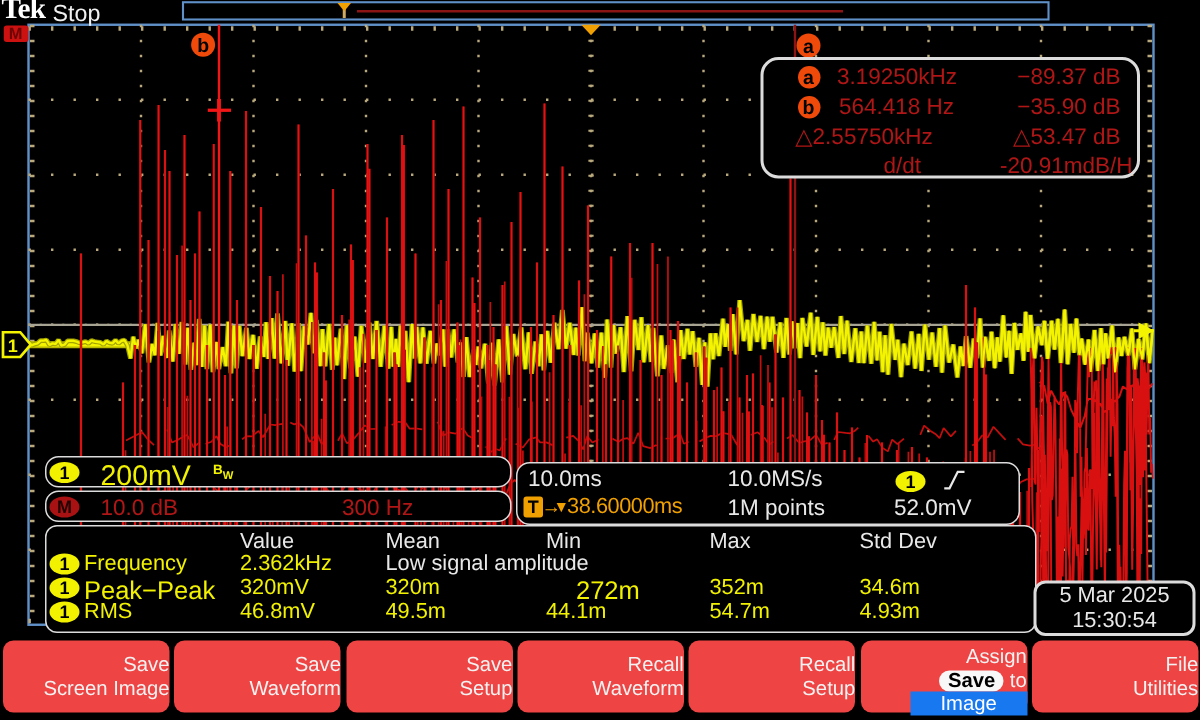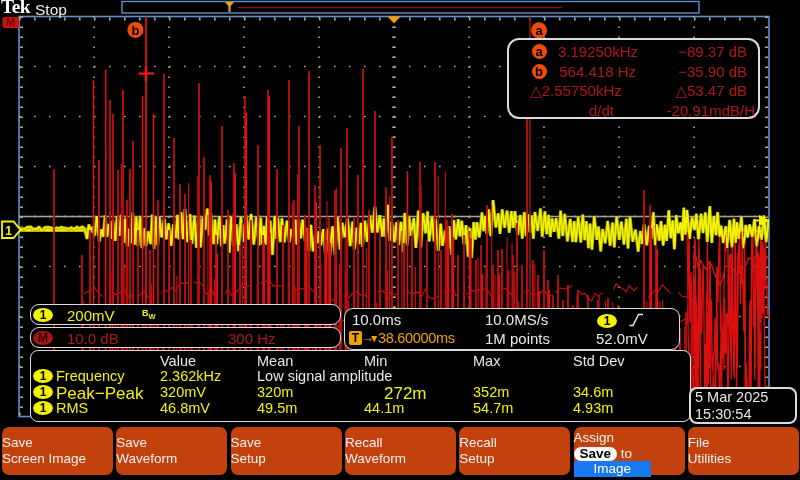--- a/index.html
+++ b/index.html
@@ -4,21 +4,21 @@
 html,body{margin:0;padding:0;background:#000;width:800px;height:480px;overflow:hidden}
 *{box-sizing:border-box}
 body{font-family:"Liberation Sans",sans-serif;position:relative}
 .abs{position:absolute}
 .box{position:absolute;background:#000;border:2px solid #dcdcdc;border-radius:9px}
 .elli{position:absolute;width:20px;height:14px;border-radius:50%;text-align:center;font-weight:bold;font-size:12px;line-height:14px;color:#000}
 .y{color:#f2f200}
 .w{color:#e8e8e8}
 .r{color:#b01616}
 .cell{position:absolute;font-size:15px;white-space:pre}
-.mbtn{position:absolute;top:427px;height:48px;width:111px;background:#c2410c;border-radius:7px;color:#f2f2f2;font-size:13.5px;text-align:left;line-height:15.5px;padding-top:8px}
+.mbtn{position:absolute;top:427px;height:48px;width:111px;background:#ef4444;border-radius:7px;color:#f2f2f2;font-size:13.5px;text-align:right;line-height:15.5px;padding-top:8px}
 </style></head>
 <body>
 <svg class="abs" style="left:0;top:0" width="800" height="480" viewBox="0 0 800 480">
   <clipPath id="gclip">
       <rect x="19.0" y="16.5" width="750.0" height="400"></rect>
     </clipPath>
   <rect x="19.0" y="16.5" width="750.0" height="400.0" fill="#000" stroke="#6090c8" stroke-width="1.6"></rect>
 <line x1="94.0" y1="16.5" x2="94.0" y2="416.5" stroke="#b9a97c" stroke-width="1.6" stroke-dasharray="1.6 8.4"></line>
 <line x1="169.0" y1="16.5" x2="169.0" y2="416.5" stroke="#b9a97c" stroke-width="1.6" stroke-dasharray="1.6 8.4"></line>
 <line x1="244.0" y1="16.5" x2="244.0" y2="416.5" stroke="#b9a97c" stroke-width="1.6" stroke-dasharray="1.6 8.4"></line>
@@ -84,21 +84,21 @@
 <div class="cell r" style="left:600px;top:43px;width:147px;text-align:right">−89.37 dB</div>
 <div class="cell r" style="left:510px;top:62.5px;width:126px;text-align:right">564.418 Hz</div>
 <div class="cell r" style="left:600px;top:62.5px;width:147px;text-align:right">−35.90 dB</div>
 <div class="cell r" style="left:510px;top:82px;width:132px;text-align:center">△2.55750kHz</div>
 <div class="cell r" style="left:600px;top:82px;width:147px;text-align:right">△53.47 dB</div>
 <div class="cell r" style="left:510px;top:101.5px;width:104px;text-align:right">d/dt</div>
 <div class="cell r" style="left:600px;top:101.5px;width:155px;text-align:right">-20.91mdB/H</div>
 
 <div class="box" style="left:30px;top:304px;width:311px;height:21px;border-width:1.5px"></div>
 <div class="elli" style="left:33px;top:307.5px;background:#f2f200">1</div>
-<div class="abs y" style="left:67px;top:306.5px;font-size:15px">200mV</div>
+<div class="abs y" style="left:67px;top:306.5px;font-size:19px">200mV</div>
 <div class="abs y" style="left:142px;top:308px;font-size:9px;font-weight:bold">B<span style="font-size:7.5px;vertical-align:-3px">W</span></div>
 
 <div class="box" style="left:30px;top:327px;width:311px;height:21px;border-width:1.5px"></div>
 <div class="elli" style="left:33px;top:330.5px;background:#a81212;color:#200">M</div>
 <div class="abs r" style="left:67px;top:329.5px;font-size:15px">10.0 dB</div>
 <div class="abs r" style="left:228px;top:329.5px;font-size:15px">300 Hz</div>
 
 <div class="box" style="left:344px;top:308px;width:336px;height:42px;border-width:1.5px"></div>
 <div class="abs w" style="left:352px;top:310.5px;font-size:15px">10.0ms</div>
 <div class="abs w" style="left:485px;top:310.5px;font-size:15px">10.0MS/s</div>
@@ -132,22 +132,22 @@
 <div class="abs y" style="left:573px;top:384px;font-size:14.5px">34.6m</div>
 <div class="elli" style="left:33px;top:401px;background:#f2f200">1</div>
 <div class="abs y" style="left:56px;top:400px;font-size:14.5px">RMS</div>
 <div class="abs y" style="left:160px;top:400px;font-size:14.5px">46.8mV</div>
 <div class="abs y" style="left:257px;top:400px;font-size:14.5px">49.5m</div>
 <div class="abs y" style="left:364px;top:400px;font-size:14.5px">44.1m</div>
 <div class="abs y" style="left:473px;top:400px;font-size:14.5px">54.7m</div>
 <div class="abs y" style="left:573px;top:400px;font-size:14.5px">4.93m</div>
 
 <div class="box" style="left:689px;top:387px;width:108px;height:37px;border-radius:8px"></div>
-<div class="abs w" style="left:695px;top:389px;width:96px;font-size:14.5px;text-align:left">5 Mar  2025</div>
-<div class="abs w" style="left:695px;top:406px;width:96px;font-size:14.5px;text-align:left">15:30:54</div>
+<div class="abs w" style="left:695px;top:389px;width:96px;font-size:14.5px;text-align:center">5 Mar  2025</div>
+<div class="abs w" style="left:695px;top:406px;width:96px;font-size:14.5px;text-align:center">15:30:54</div>
 
 <div style="position:absolute;left:0;top:425px;width:800px;height:55px;background:#000"></div>
 <div class="mbtn" style="left:2px">Save<br>Screen Image</div>
 <div class="mbtn" style="left:116.3px">Save<br>Waveform</div>
 <div class="mbtn" style="left:230.6px">Save<br>Setup</div>
 <div class="mbtn" style="left:344.9px">Recall<br>Waveform</div>
 <div class="mbtn" style="left:459.2px">Recall<br>Setup</div>
 <div class="mbtn" style="left:573.5px;padding-top:3px">Assign<br><span style="display:inline-block;background:#f8f8f8;color:#000;font-weight:bold;border-radius:7px;padding:0 6px;line-height:14px">Save</span> to<br><span style="display:inline-block;background:#1878f0;color:#fff;padding:0 20px">Image</span></div>
 <div class="mbtn" style="left:687.8px">File<br>Utilities</div>
 

